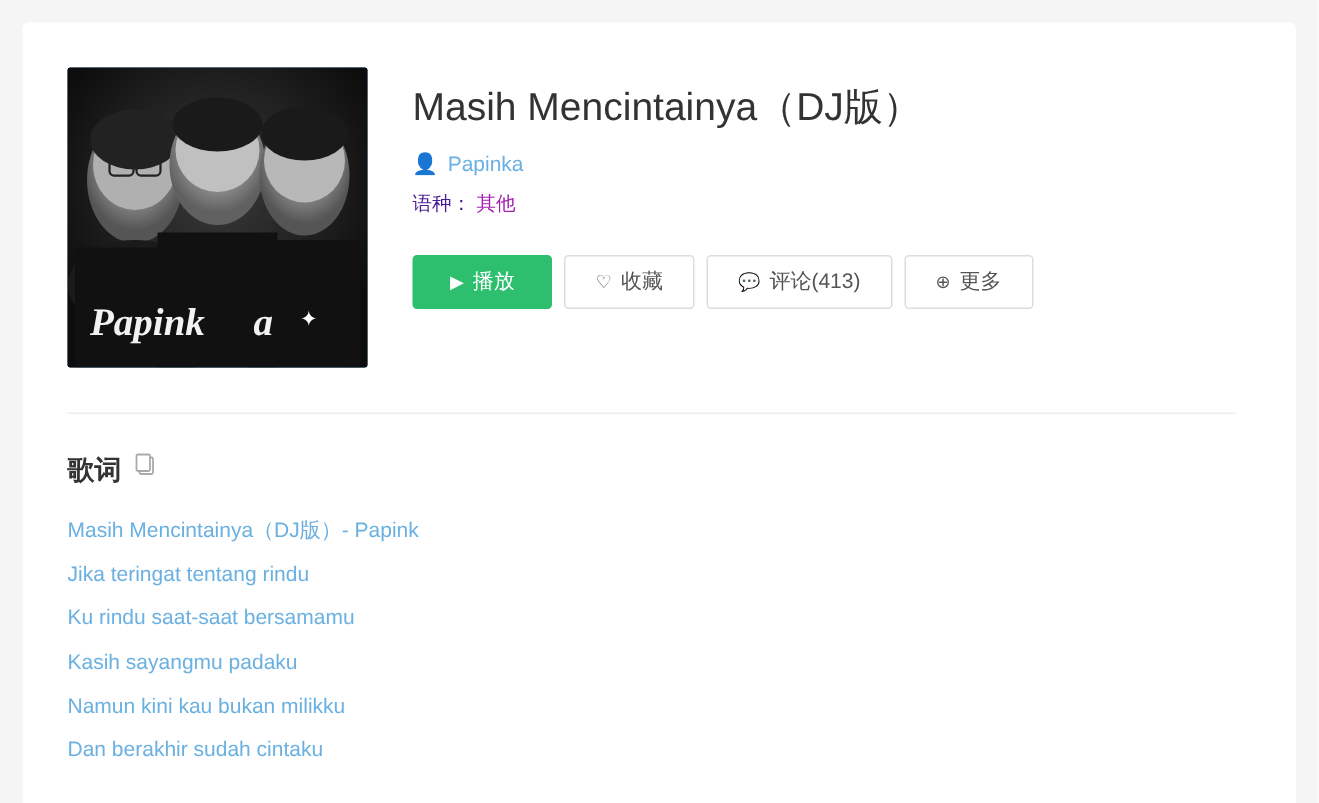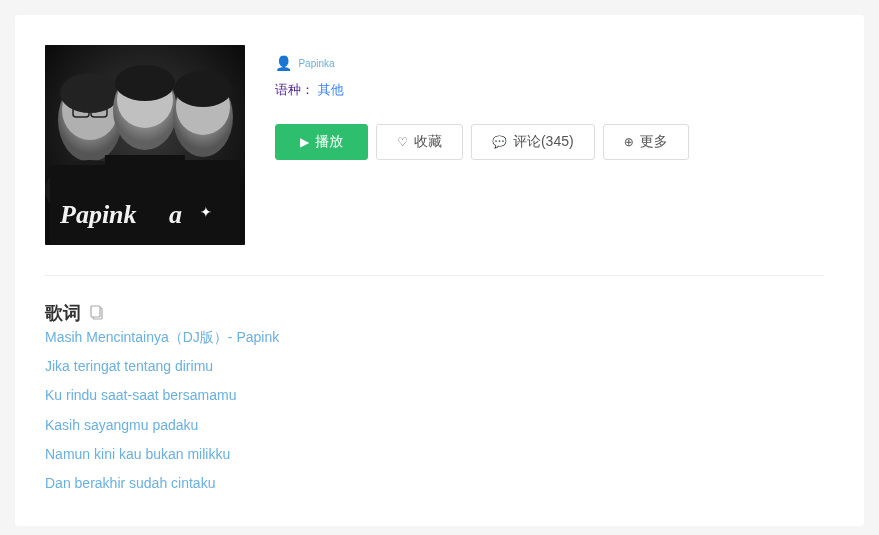--- a/index.html
+++ b/index.html
@@ -69,36 +69,36 @@
       color: #6ab0e0;
     }
 
     .artist-icon {
       color: #999;
       font-size: 14px;
     }
 
     .artist-name {
       color: #6ab0e0;
-      font-size: 10px;
+      font-size: 14px;
       cursor: pointer;
     }
 
     .language-row {
       color: #666;
       font-size: 13px;
       margin-bottom: 25px;
     }
 
     .language-label {
       color: #4c1d95;
     }
 
     .language-value {
-      color: #3b82f6;
+      color: #a21caf;
       font-family: Liberation Mono, monospace;
     }
 
     .action-buttons {
       display: flex;
       gap: 8px;
       margin-top: 20px;
     }
 
     .btn {
@@ -131,22 +131,22 @@
       border-top: 1px solid #eee;
       margin: 0 0 20px 0;
     }
 
     .lyrics-section {
       padding-top: 5px;
     }
 
     .lyrics-header {
       display: flex;
-      align-items: center;
       gap: 8px;
+      margin-bottom: 16px;
     }
 
     .lyrics-title {
       font-size: 18px;
       font-weight: bold;
       color: #333;
     }
 
     .lyrics-copy-icon {
       color: #999;
@@ -225,20 +225,21 @@
 
           <text x="15" y="178" font-family="Georgia, serif" font-style="italic" font-size="26" font-weight="bold" fill="white" opacity="0.95">Papink</text>
           <text x="124" y="178" font-family="Georgia, serif" font-style="italic" font-size="26" font-weight="bold" fill="white" opacity="0.95">a</text>
 
           <text x="155" y="172" font-size="14" fill="white">✦</text>
         </svg>
       </div>
     </div>
 
     <div class="info-section">
+      <h1 class="song-title">Masih Mencintainya（DJ版）</h1>
 
       <div class="artist-row">
         <span class="artist-icon">👤</span>
         <span class="artist-name">Papinka</span>
       </div>
 
       <div class="language-row">
         <span class="language-label">语种：</span>
         <span class="language-value">其他</span>
       </div>
@@ -247,21 +248,21 @@
         <button class="btn btn-play">
           <span class="btn-icon">▶</span>
           <span>播放</span>
         </button>
         <button class="btn">
           <span class="btn-icon">♡</span>
           <span>收藏</span>
         </button>
         <button class="btn">
           <span class="btn-icon">💬</span>
-          <span>评论(345)</span>
+          <span>评论(413)</span>
         </button>
         <button class="btn">
           <span class="btn-icon">⊕</span>
           <span>更多</span>
         </button>
       </div>
     </div>
   </div>
 
   <hr class="divider">
@@ -272,20 +273,20 @@
       <span class="lyrics-copy-icon" title="复制歌词">
         <svg width="16" height="16" viewBox="0 0 16 16" fill="none" xmlns="http://www.w3.org/2000/svg">
           <rect x="4" y="4" width="9" height="11" rx="1" stroke="#aaa" stroke-width="1.2" fill="none"></rect>
           <rect x="2" y="2" width="9" height="11" rx="1" stroke="#aaa" stroke-width="1.2" fill="white"></rect>
         </svg>
       </span>
     </div>
 
     <div class="lyrics-lines">
     <div class="lyric-line">Masih Mencintainya（DJ版）- Papink</div>
-        <div class="lyric-line">Jika teringat tentang dirimu</div>
+        <div class="lyric-line">Jika teringat tentang rindu</div>
         <div class="lyric-line">Ku rindu saat-saat bersamamu</div>
         <div class="lyric-line">Kasih sayangmu padaku</div>
         <div class="lyric-line">Namun kini kau bukan milikku</div>
         <div class="lyric-line">Dan berakhir sudah cintaku</div>
       </div>
   </div>
 </div>
 
 </body></html>

